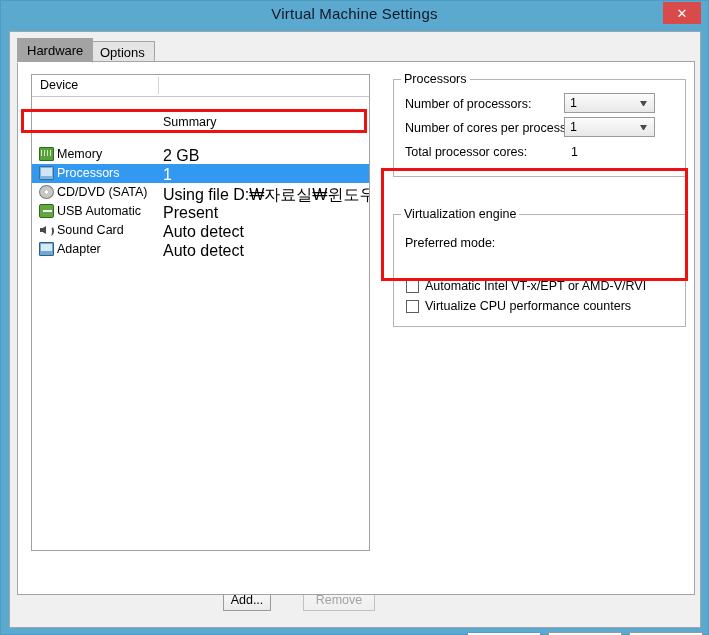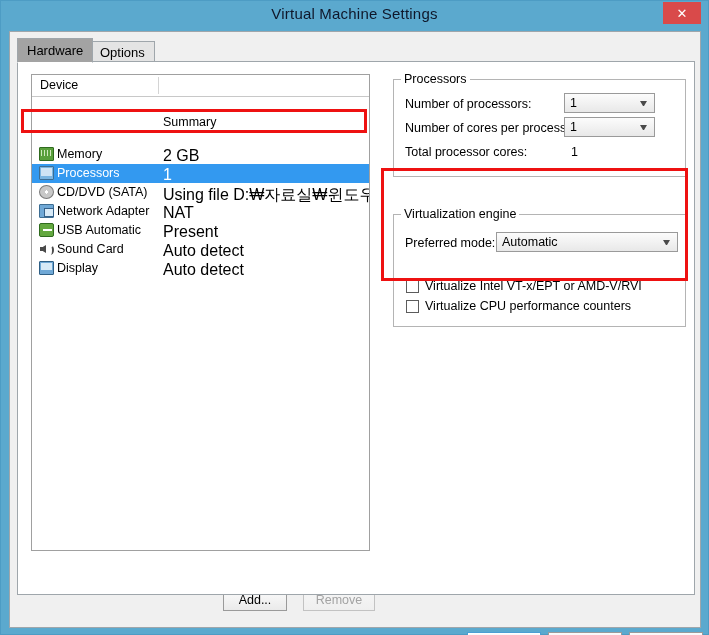--- a/index.html
+++ b/index.html
@@ -383,21 +383,21 @@
   .btn.disabled {
     color: #a3a3a3;
     border-color: #c2c2c2;
     background: linear-gradient(#f6f6f6, #efefef);
     cursor: default;
   }
   .btn.default {
     border: 1px solid #4a9fd4;
     box-shadow: inset 0 0 0 1px #ffffff;
   }
-  #btn-add    { left: 213px; top: 557px; width: 64px; height: 22px; }
+  #btn-add    { left: 213px; top: 557px; width: 48px; height: 22px; }
   #btn-remove { left: 293px; top: 557px; width: 72px; height: 22px; }
 
   #btn-ok     { left: 457px; top: 600px; width: 74px; height: 22px; }
   #btn-cancel { left: 538px; top: 600px; width: 74px; height: 22px; }
   #btn-help   { left: 619px; top: 600px; width: 74px; height: 22px; }
 </style>
 </head>
 <body>
 
 <div id="window">
@@ -437,37 +437,32 @@
             <span class="icon ic-monitor"></span>
             <span class="dev">Processors</span>
             <span class="sum">1</span>
           </div>
           <div class="row">
             <span class="icon ic-cd"></span>
             <span class="dev">CD/DVD (SATA)</span>
             <span class="sum">Using file D:₩자료실₩윈도우₩윈도...</span>
           </div>
           <div class="row">
-            <span class="icon ic-net"></span>
-            <span class="dev">Network Adapter</span>
-            <span class="sum">NAT</span>
-          </div>
-          <div class="row">
             <span class="icon ic-usb"></span>
             <span class="dev">USB Automatic</span>
             <span class="sum">Present</span>
           </div>
           <div class="row">
             <span class="icon ic-sound"></span>
             <span class="dev">Sound Card</span>
             <span class="sum">Auto detect</span>
           </div>
           <div class="row">
             <span class="icon ic-display"></span>
-            <span class="dev">Display</span>
+            <span class="dev">Adapter</span>
             <span class="sum">Auto detect</span>
           </div>
         </div>
       </div>
 
       <div id="gb-processors" class="groupbox">
         <div class="group-legend">Processors</div>
 
         <div class="fieldlabel" style="left:11px; top:17px;">Number of processors:</div>
         <div class="combo" style="left:170px; top:13px; width:91px;">
@@ -482,28 +477,24 @@
         </div>
 
         <div class="fieldlabel" style="left:11px; top:65px;">Total processor cores:</div>
         <div class="fieldvalue" style="left:177px; top:65px;">1</div>
       </div>
 
       <div id="gb-virt" class="groupbox">
         <div class="group-legend">Virtualization engine</div>
 
         <div class="fieldlabel" style="left:11px; top:21px;">Preferred mode:</div>
-        <div class="combo" style="left:102px; top:17px; width:182px;">
-          <span class="cval">Automatic</span>
-          <span class="carrow"></span>
-        </div>
 
         <div class="cbrow" style="left:12px; top:63px; width:270px;">
           <span class="cbbox"></span>
-          <span class="cblabel">Virtualize Intel VT-x/EPT or AMD-V/RVI</span>
+          <span class="cblabel">Automatic Intel VT-x/EPT or AMD-V/RVI</span>
         </div>
         <div class="cbrow" style="left:12px; top:83px; width:270px;">
           <span class="cbbox"></span>
           <span class="cblabel">Virtualize CPU performance counters</span>
         </div>
       </div>
 
     </div>
 
     <div class="btn" id="btn-add">Add...</div>

